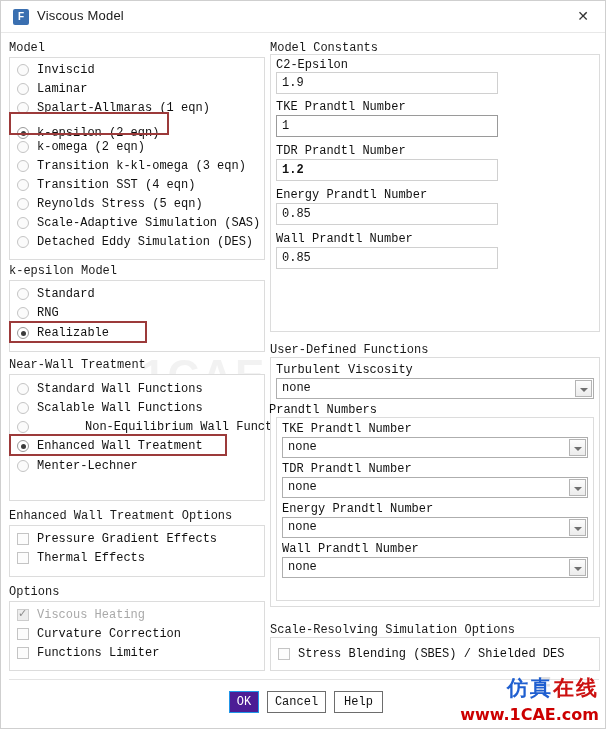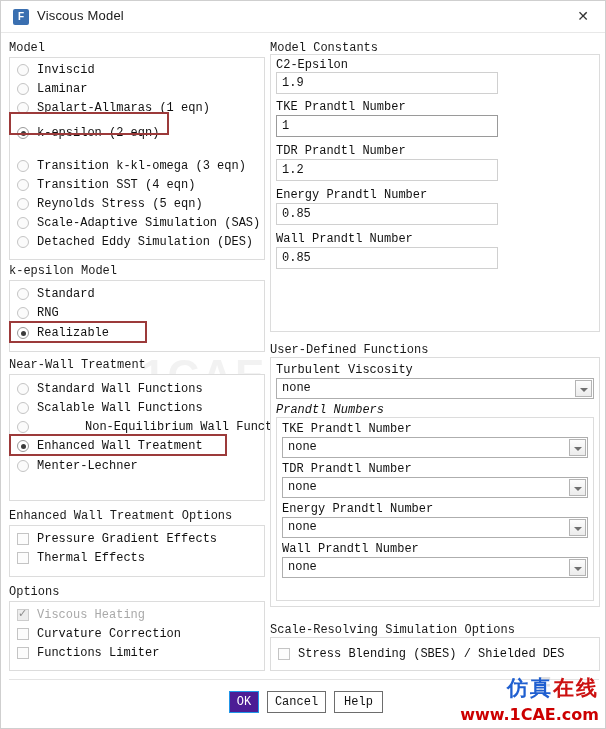--- a/index.html
+++ b/index.html
@@ -255,20 +255,24 @@
   <div class="row" style="left:16px; top:98px;">
     <span class="radio"></span>
     <span>Spalart-Allmaras (1 eqn)</span>
   </div>
   <div class="row" style="left:16px; top:123px;">
     <span class="radio on"></span>
     <span>k-epsilon (2 eqn)</span>
   </div>
   <div class="hl" style="left:8px; top:111px; width:160px; height:23px;"></div>
 
+  <div class="row" style="left:16px; top:137px;">
+    <span class="radio"></span>
+    <span>k-omega (2 eqn)</span>
+  </div>
   <div class="row" style="left:16px; top:156px;">
     <span class="radio"></span>
     <span>Transition k-kl-omega (3 eqn)</span>
   </div>
   <div class="row" style="left:16px; top:175px;">
     <span class="radio"></span>
     <span>Transition SST (4 eqn)</span>
   </div>
   <div class="row" style="left:16px; top:194px;">
     <span class="radio"></span>
@@ -357,38 +361,38 @@
   <div class="grp-label" style="left:269px; top:40px;">Model Constants</div>
   <div class="grp-box" style="left:269px; top:53px; width:330px; height:278px;"></div>
 
   <div class="fld-label" style="left:275px; top:57px;">C2-Epsilon</div>
   <input class="textin" style="left: 275px; top: 71px; width: 222px;" value="1.9">
 
   <div class="fld-label" style="left:275px; top:99px;">TKE Prandtl Number</div>
   <input class="textin focus" style="left: 275px; top: 114px; width: 222px;" value="1">
 
   <div class="fld-label" style="left:275px; top:143px;">TDR Prandtl Number</div>
-  <input class="textin" style="left: 275px; top: 158px; width: 222px;" value="1.2">
+  <input class="textin" style="left: 275px; top: 158px; width: 222px; font-weight: bold;" value="1.2">
 
   <div class="fld-label" style="left:275px; top:187px;">Energy Prandtl Number</div>
   <input class="textin" style="left: 275px; top: 202px; width: 222px;" value="0.85">
 
   <div class="fld-label" style="left:275px; top:231px;">Wall Prandtl Number</div>
   <input class="textin" style="left: 275px; top: 246px; width: 222px;" value="0.85">
 
   <div class="grp-label" style="left:269px; top:342px;">User-Defined Functions</div>
   <div class="grp-box" style="left:269px; top:356px; width:330px; height:250px;"></div>
 
   <div class="fld-label" style="left:275px; top:362px;">Turbulent Viscosity</div>
   <div class="combo" style="left:275px; top:377px; width:318px;">
     <span class="val">none</span>
     <span class="arrowbox"></span>
   </div>
 
-  <div class="fld-label" style="left:275px; top:402px;font-style:italic;">Prandtl Numbers</div>
+  <div class="fld-label" style="left:268px; top:402px;">Prandtl Numbers</div>
   <div class="grp-box" style="left:275px; top:416px; width:318px; height:184px;"></div>
 
   <div class="fld-label" style="left:281px; top:421px;">TKE Prandtl Number</div>
   <div class="combo" style="left:281px; top:436px; width:306px;">
     <span class="val">none</span>
     <span class="arrowbox"></span>
   </div>
 
   <div class="fld-label" style="left:281px; top:461px;">TDR Prandtl Number</div>
   <div class="combo" style="left:281px; top:476px; width:306px;">

